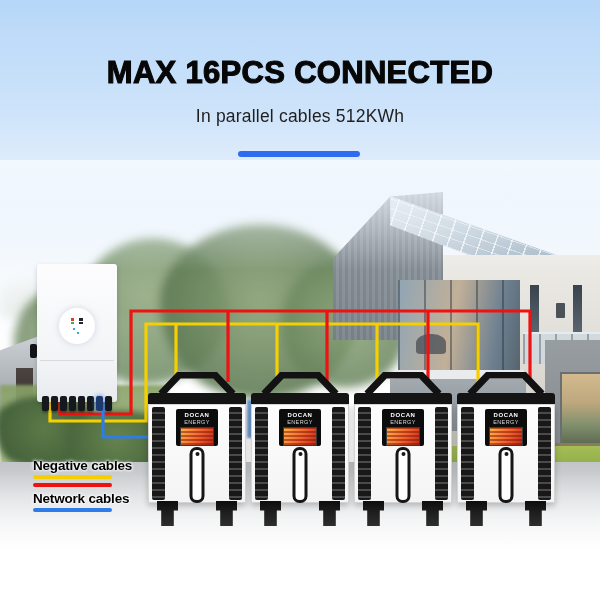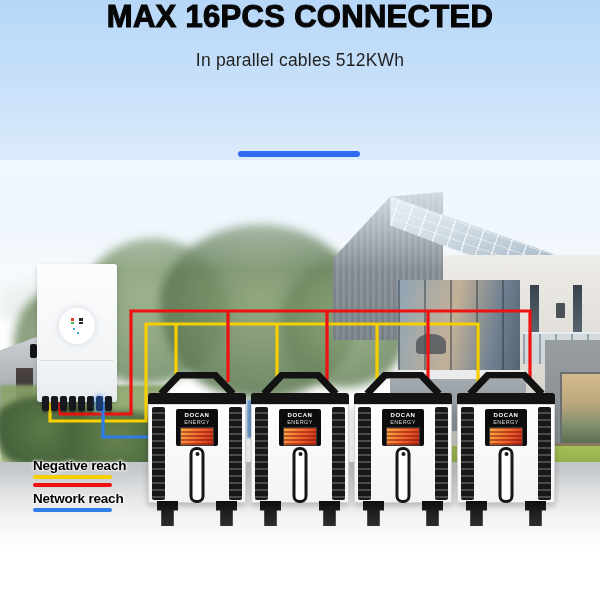--- a/index.html
+++ b/index.html
@@ -72,21 +72,21 @@
   .car-glimpse{left:247px;top:400px;width:15px;height:38px;background:#4a7fc0;opacity:.8;filter:blur(1px);}
   .pavement{left:0;top:462px;width:600px;height:100px;
     background:linear-gradient(180deg,#c2c5c8 0%,#dcdee0 45%,#f3f4f5 100%);}
   .haze{left:0;top:160px;width:600px;height:110px;
     background:linear-gradient(180deg,rgba(243,249,254,.95) 0%,rgba(243,249,254,0) 100%);}
   .bottom-fade{left:0;top:472px;width:600px;height:128px;z-index:1;
     background:linear-gradient(180deg,rgba(255,255,255,0) 0%,#ffffff 62%);}
 
   
   .header{left:0;top:0;width:600px;z-index:5;text-align:center;}
-  .title{margin:0;font-size:31px;line-height:34px;font-weight:bold;
+  .title{margin:0;padding-top:56px;font-size:31px;line-height:34px;font-weight:bold;
     color:#070707;letter-spacing:.3px;-webkit-text-stroke:1.1px #070707;}
   .subtitle{margin:0;padding-top:16px;font-size:17.5px;color:#1f1f1f;font-weight:500;letter-spacing:.2px;}
   .accent-bar{left:238px;top:151px;width:122px;height:6px;border-radius:3px;background:var(--c-accent,#2f6bf2);z-index:5;}
 
   
   .cables{position:absolute;left:0;top:0;z-index:2;}
   .cables path{fill:none;stroke-width:3.2;stroke-linejoin:miter;}
 
   
   .inverter{left:37px;top:264px;width:80px;height:138px;z-index:3;
@@ -280,25 +280,25 @@
         <div class="lcd"></div>
       </div>
       <div class="bat-slot"></div>
     </div>
     <div class="wheel wl"></div>
     <div class="wheel wr"></div>
   </div>
 
   <div class="abs legend">
     <div class="legend-row">
-      <div class="legend-label">Negative reach</div>
+      <div class="legend-label">Negative cables</div>
       <div class="legend-swatch" style="background: rgb(245, 207, 0);"></div>
     </div>
     <div class="legend-row">
       <div class="legend-swatch" style="background: rgb(239, 18, 16);"></div>
     </div>
     <div class="legend-row">
-      <div class="legend-label">Network reach</div>
+      <div class="legend-label">Network cables</div>
       <div class="legend-swatch" style="background: rgb(46, 124, 232);"></div>
     </div>
   </div>
 
 </div>
 
 </body></html>

